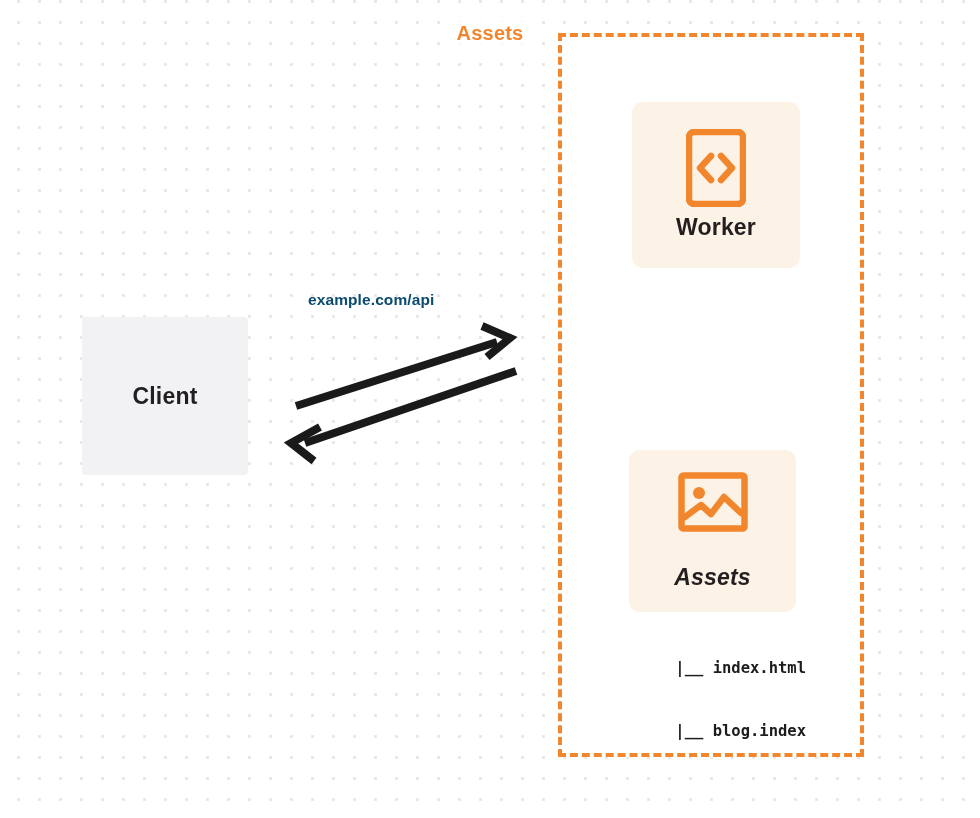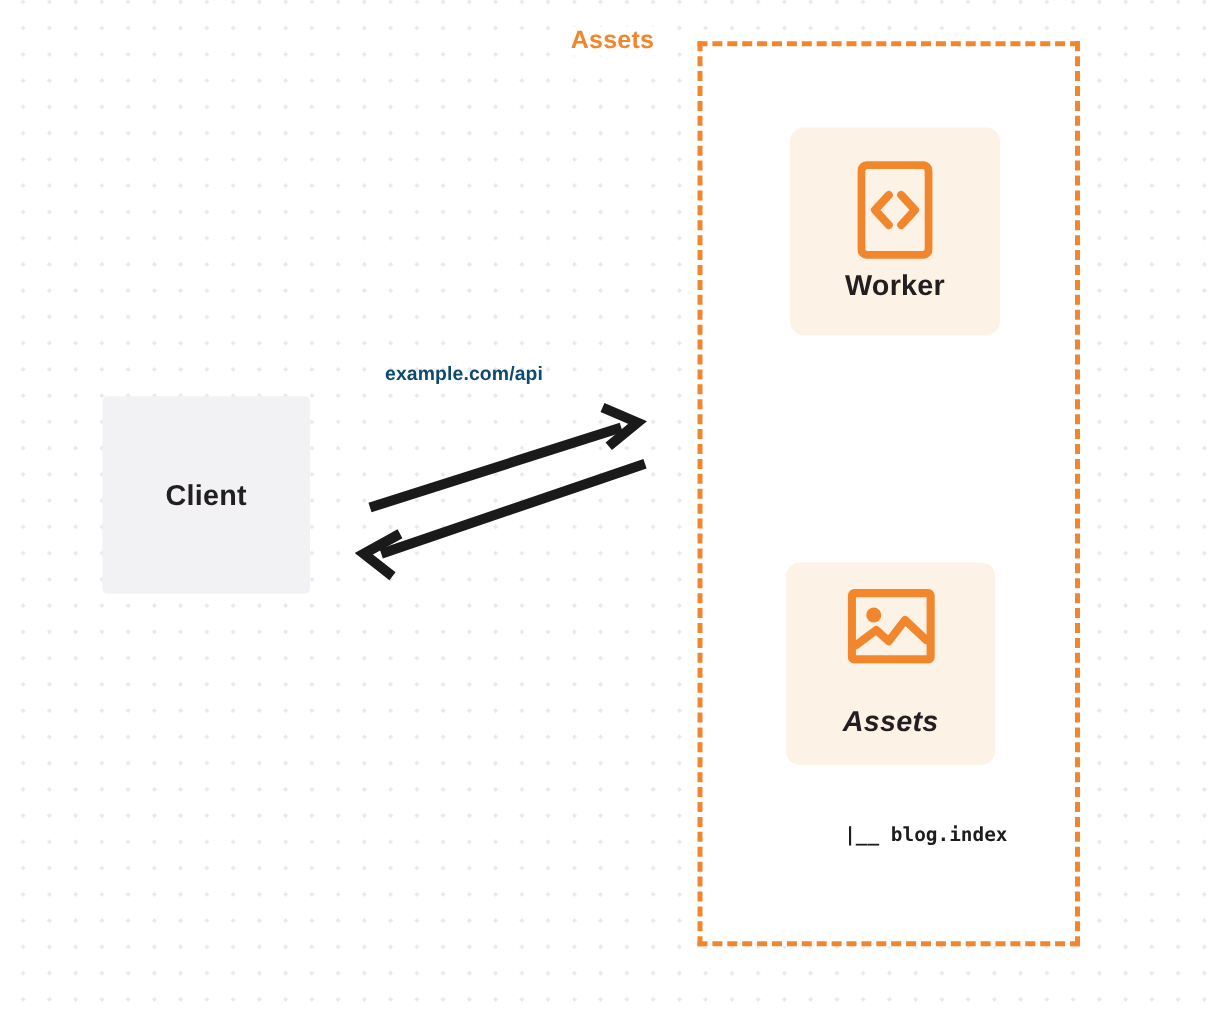--- a/index.html
+++ b/index.html
@@ -185,15 +185,16 @@
     <svg width="70" height="60" viewBox="0 0 70 60">
       <rect x="3.5" y="3.5" width="63" height="53" rx="2" ry="2" fill="none" stroke="#f2862c" stroke-width="6.5"></rect>
       <circle cx="21" cy="21" r="6" fill="#f2862c"></circle>
       <polyline points="7,45 23,33 33,42 46,25 63,41" fill="none" stroke="#f2862c" stroke-width="6.5" stroke-linecap="round" stroke-linejoin="round"></polyline>
     </svg>
   </span>
   <span class="card-label">Assets</span>
 </div>
 
 <div id="asset-tree">
+  <span class="tree-row"><span>|__</span> <span>index.html</span></span>
   <span class="tree-row"><span>|__</span> <span>blog.index</span></span>
   
 </div>
 
 </body></html>

